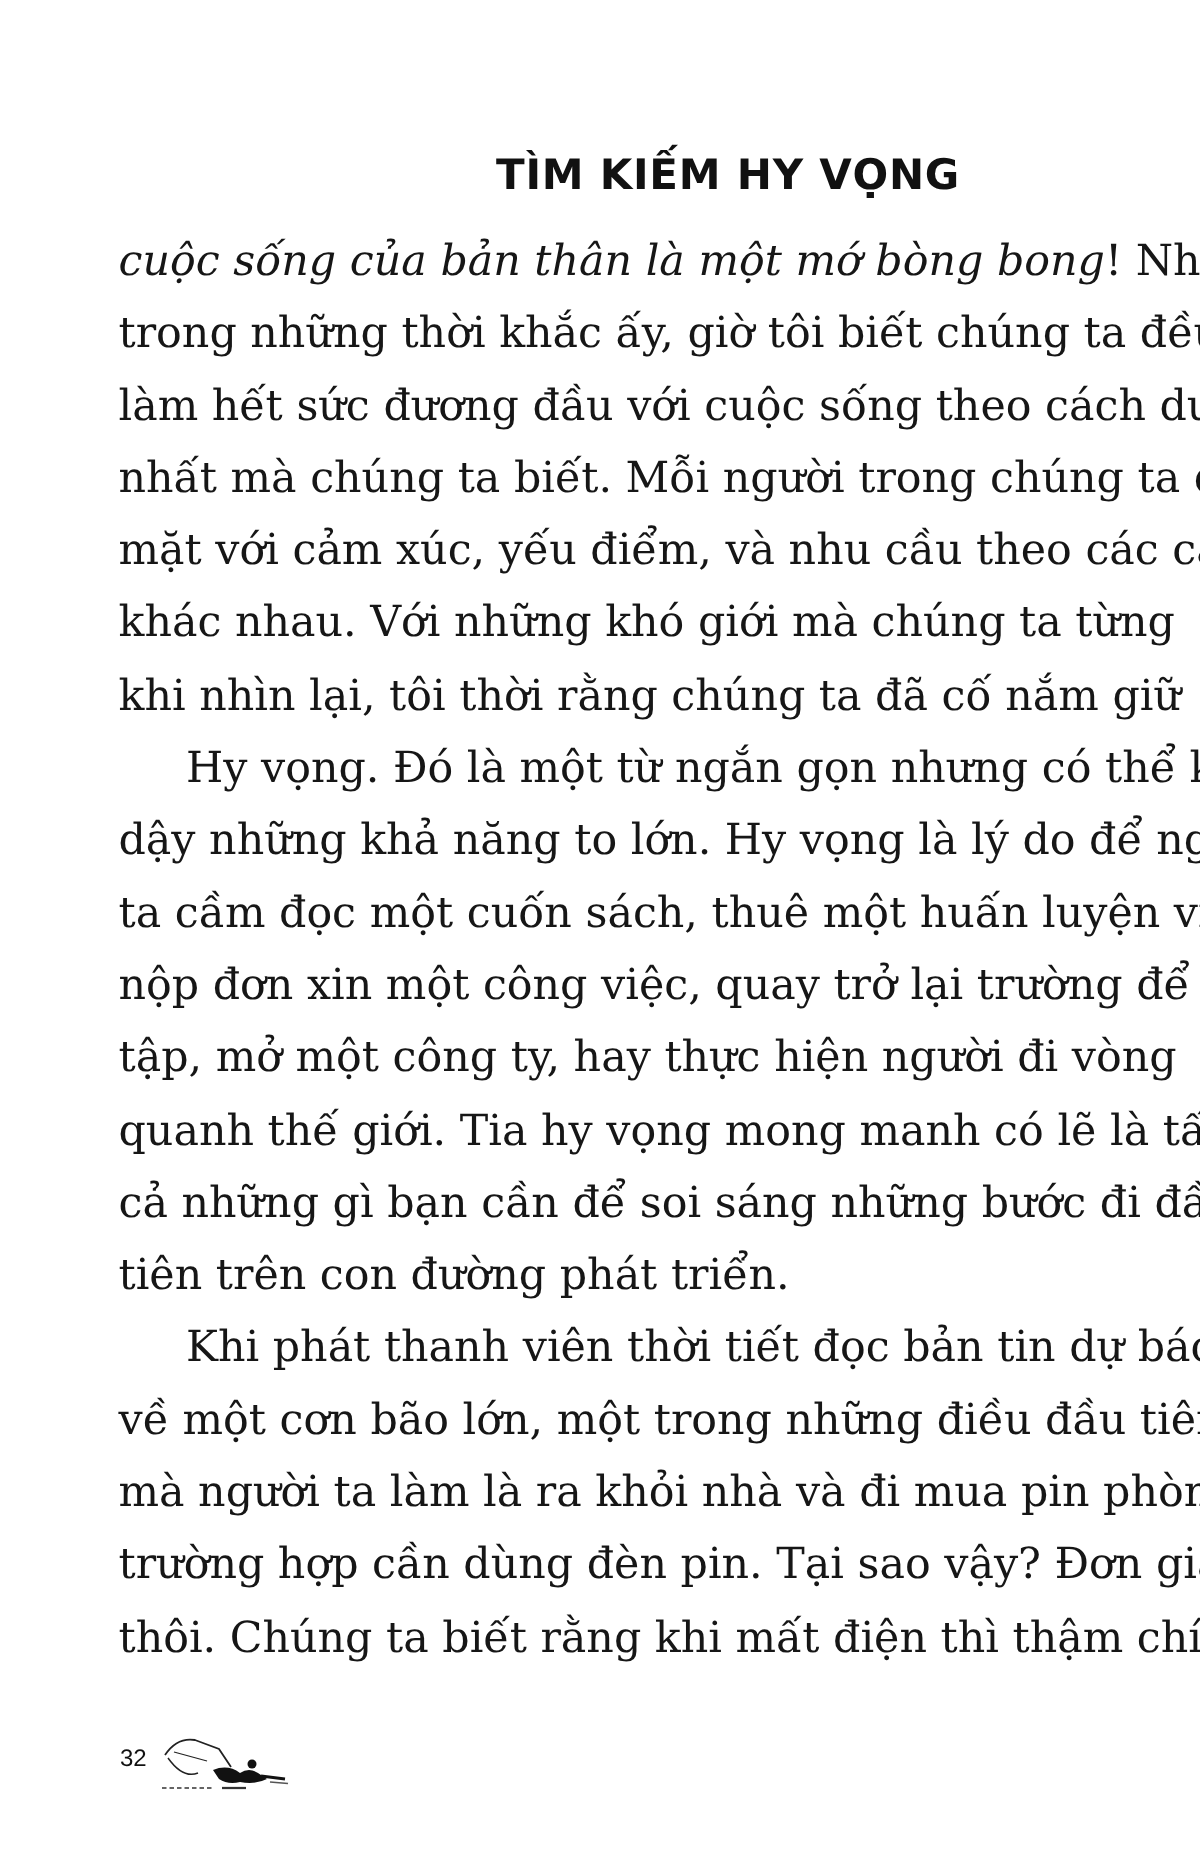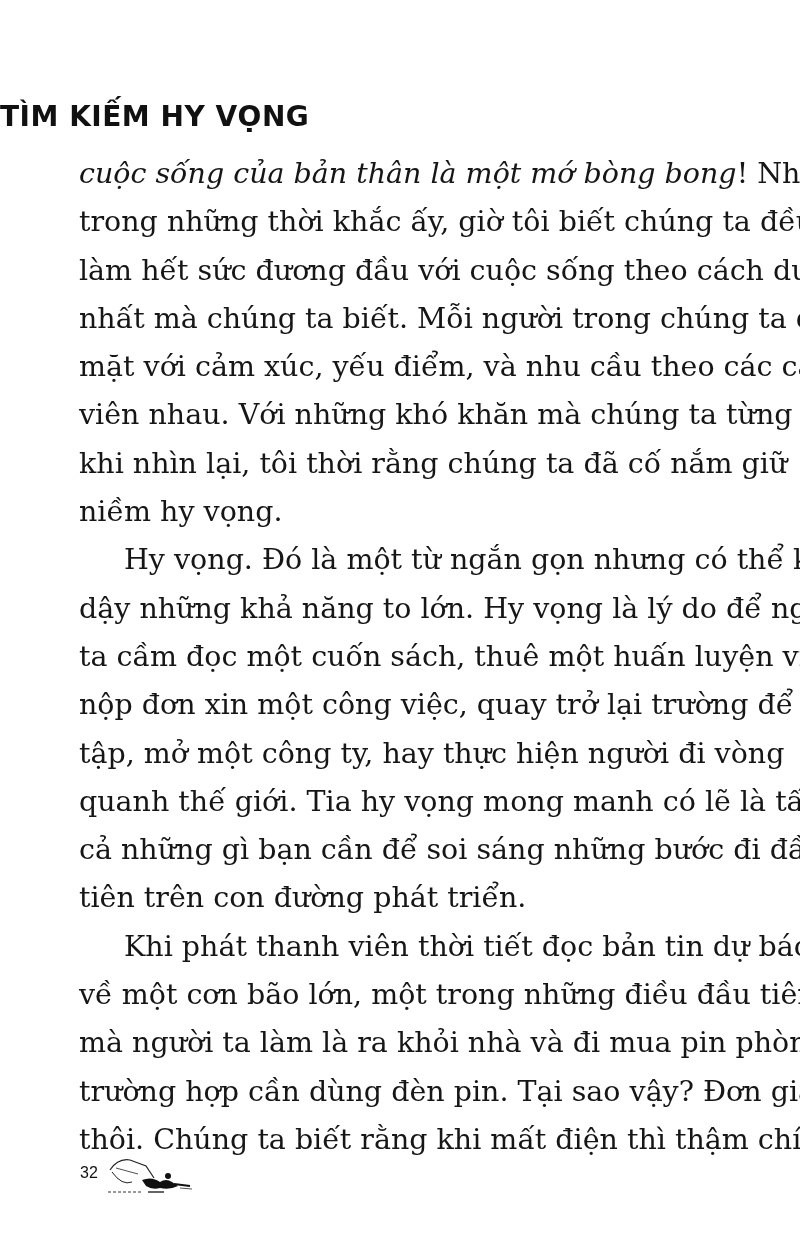--- a/index.html
+++ b/index.html
@@ -18,21 +18,21 @@
       position: absolute;
       left: 0; top: 0;
       width: 800px; height: 1248px;
       background: #ffffff;
     }
     .title {
       position: absolute;
       left: 0;
       width: 640px;
       top: 100px;
-      text-align: left;
+      text-align: right;
       font-family: "DejaVu Sans", sans-serif;
       font-weight: bold;
       font-size: 28px;
       letter-spacing: 0.5px;
       color: #111;
     }
     .body-text {
       position: absolute;
       left: 79px;
       top: 150px;
@@ -86,23 +86,22 @@
   <div class="title">TÌM KIẾM HY VỌNG</div>
 
   <div class="body-text">
 
     <div>
       <span class="line"><span class="it">cuộc sống của bản thân là một mớ bòng bong</span><span>! Nhưng</span></span>
       <span class="line">trong những thời khắc ấy, giờ tôi biết chúng ta đều đã</span>
       <span class="line">làm hết sức đương đầu với cuộc sống theo cách duy</span>
       <span class="line">nhất mà chúng ta biết. Mỗi người trong chúng ta đối</span>
       <span class="line">mặt với cảm xúc, yếu điểm, và nhu cầu theo các cách</span>
-      <span class="line">viên nhau. Với những khó khăn mà chúng ta từng</span>
+      <span class="line">khác nhau. Với những khó giới mà chúng ta từng</span>
       <span class="line">khi nhìn lại, tôi thời rằng chúng ta đã cố nắm giữ</span>
-      <span class="line last">niềm hy vọng.</span>
     </div>
 
     <div>
       <span class="line indent">Hy vọng. Đó là một từ ngắn gọn nhưng có thể khơi</span>
       <span class="line">dậy những khả năng to lớn. Hy vọng là lý do để người</span>
       <span class="line">ta cầm đọc một cuốn sách, thuê một huấn luyện viên,</span>
       <span class="line">nộp đơn xin một công việc, quay trở lại trường để học</span>
       <span class="line">tập, mở một công ty, hay thực hiện người đi vòng</span>
       <span class="line">quanh thế giới. Tia hy vọng mong manh có lẽ là tất</span>
       <span class="line">cả những gì bạn cần để soi sáng những bước đi đầu</span>

